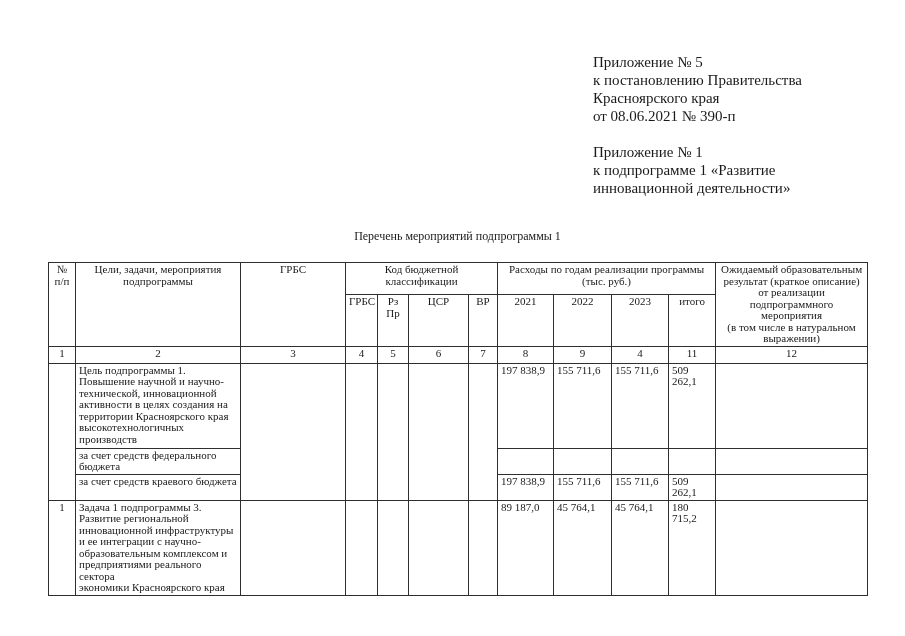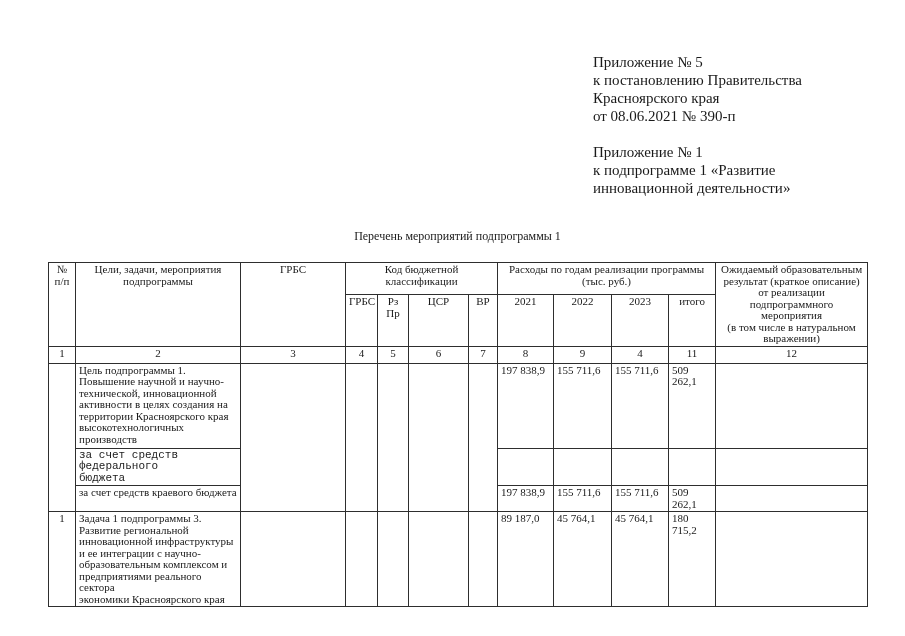--- a/index.html
+++ b/index.html
@@ -42,21 +42,21 @@
     overflow: hidden;
   }
   .hc { text-align: center; white-space: pre-line; }
   .num { }
   .txt { text-align: left; white-space: pre-line; margin-top: 41px; }
   .cnt { text-align: center; }
   tr.h-g1 { height: 28px; }
   tr.h-g2 { height: 45px; }
   tr.h-n  { height: 17px; }
   tr.h-a  { height: 85px; }
-  tr.h-b  { height: 24px; font-family: Liberation Mono, monospace; }
+  tr.h-b  { height: 24px; }
   tr.h-c  { height: 18px; padding-left: 14px; }
   tr.h-d  { height: 89px; }
 </style>
 </head>
 <body>
 
 <div id="appendix-1" class="corner-block">Приложение № 5
 к постановлению Правительства
 Красноярского края
 от 08.06.2021 № 390-п</div>

